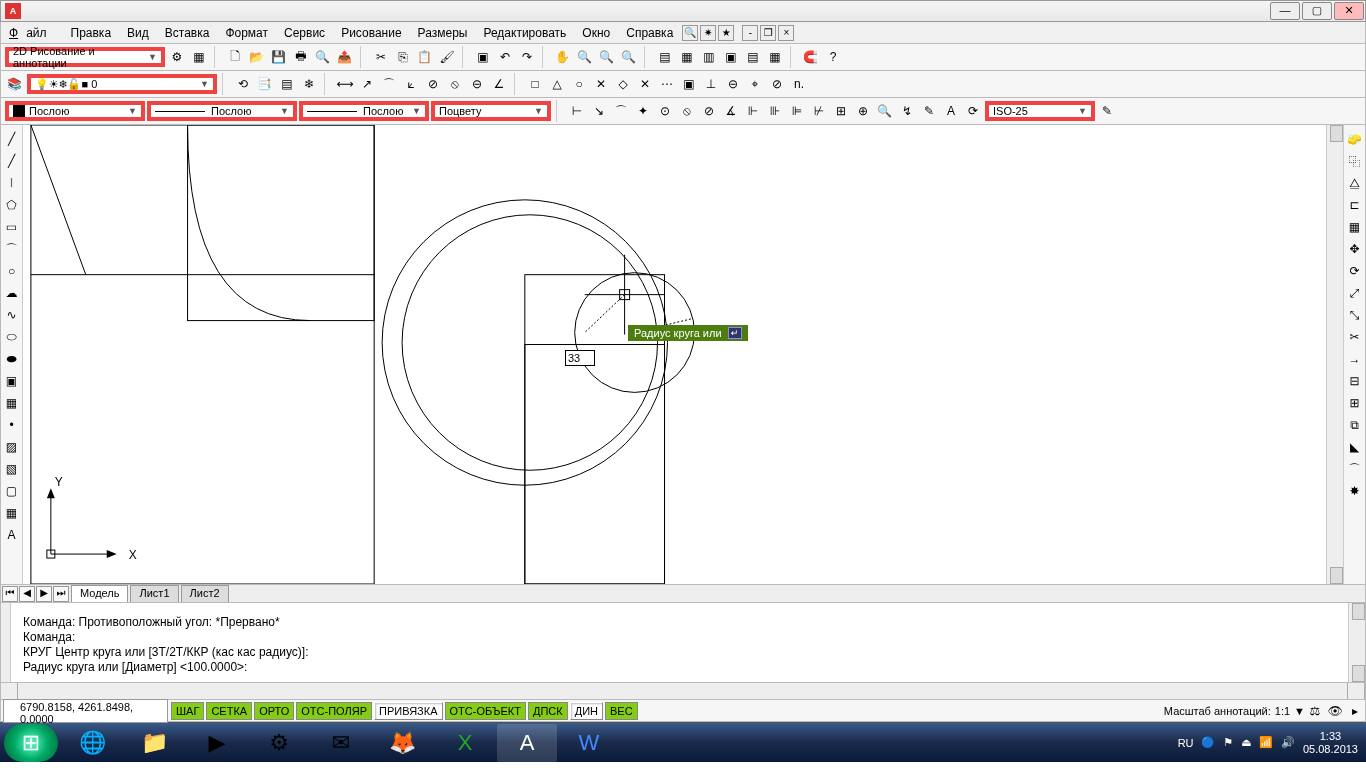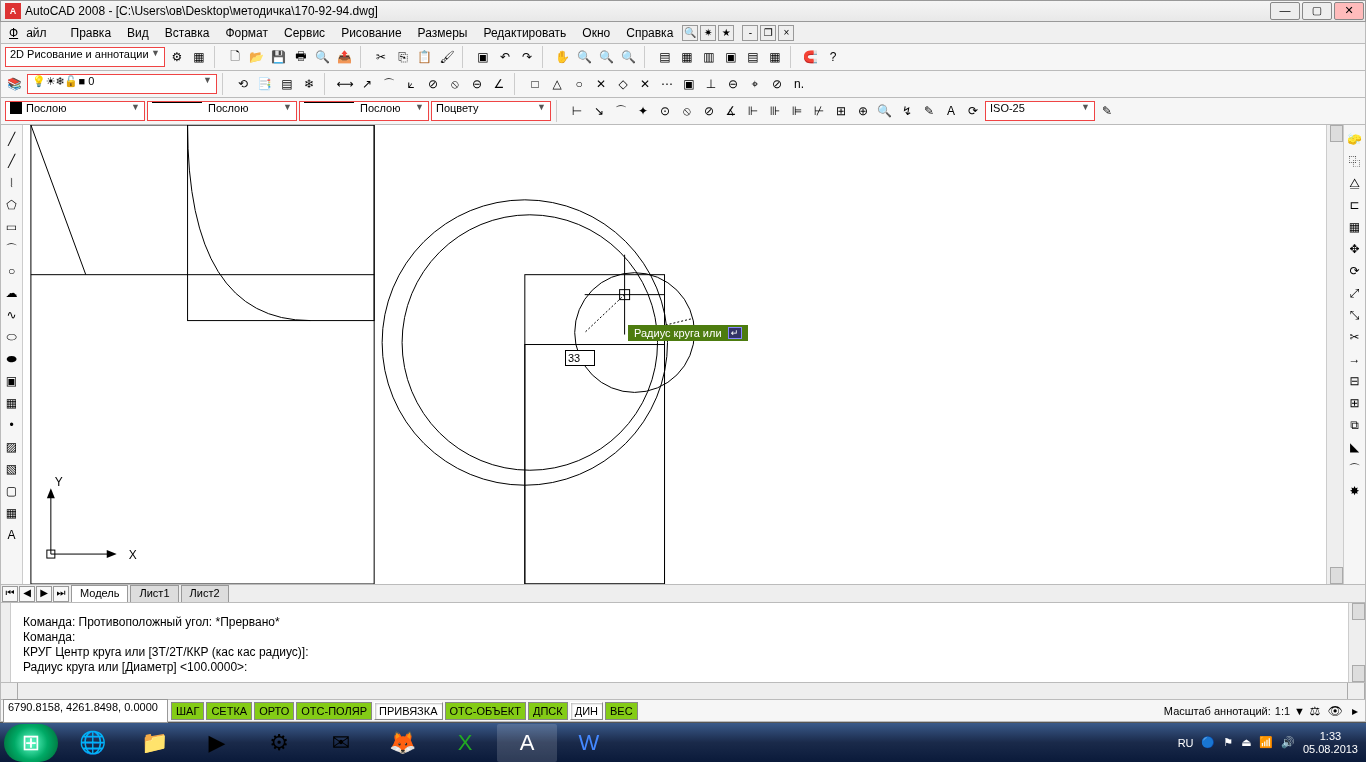--- a/index.html
+++ b/index.html
@@ -9,21 +9,21 @@
 .titlebar .spacer { flex:1; }
 .titlebar .winbtn { width:30px; height:18px; border:1px solid #888; background:#eee; margin:0 1px; text-align:center; font-size:11px; line-height:14px; cursor:pointer; border-radius:2px; }
 .menubar { height:22px; background:#f0f0f0; border:1px solid #bbb; border-top:none; display:flex; align-items:center; font-size:12px; }
 .menubar span { padding:0 8px; cursor:pointer; }
 .menubar span u { text-decoration:underline; }
 .menubar .helpbox { margin-left:auto; width:270px; height:18px; border:1px solid #aaa; font-size:11px; padding:1px 4px; color:#888; background:#fff; }
 .menubar .mini { width:16px; height:16px; border:1px solid #999; margin:0 1px; background:#eee; cursor:pointer; font-size:10px; text-align:center; line-height:14px; }
 .toolrow { height:27px; border:1px solid #bbb; border-top:none; display:flex; align-items:center; background:#f6f6f6; padding:0 4px; gap:2px; }
 .toolrow .sep { width:6px; height:22px; border-left:1px solid #ccc; margin:0 3px; }
 .tbtn { width:20px; height:20px; border:1px solid #f6f6f6; display:flex; align-items:center; justify-content:center; cursor:pointer; font-size:12px; }
-.combo { height:20px; border:1px solid #ef4444; background:#fff; display:flex; align-items:flex-start; padding:0 4px; font-size:11px; cursor:pointer; }
+.combo { height:20px; border:4px solid #ef4444; background:#fff; display:flex; align-items:center; padding:0 4px; font-size:11px; cursor:pointer; }
 .combo .arrow { margin-left:auto; font-size:9px; color:#555; }
 .workspace { position:relative; height:460px; display:flex; border:1px solid #bbb; border-top:none; }
 .vtool { width:22px; background:#f6f6f6; border-right:1px solid #ccc; display:flex; flex-direction:column; align-items:center; gap:2px; padding-top:4px; }
 .vtool.right { border-right:none; border-left:1px solid #ccc; }
 .canvas { flex:1; background:#fff; position:relative; overflow:hidden; }
 .scroll-v { width:17px; background:#eee; border-left:1px solid #ccc; position:relative; }
 .scroll-v::before,.scroll-v::after{content:"";position:absolute;left:3px;width:11px;height:15px;background:#ddd;border:1px solid #aaa;}
 .scroll-v::before{top:0;} .scroll-v::after{bottom:0;}
 .tabs-row { height:18px; display:flex; align-items:center; background:#eee; border:1px solid #bbb; border-top:none; font-size:11px; }
 .tabs-row .navbtn { width:16px; height:16px; border:1px solid #999; background:#f8f8f8; margin-left:1px; text-align:center; line-height:12px; cursor:pointer; font-size:10px; }
@@ -31,42 +31,41 @@
 .tabs-row .tab.inactive { background:#ddd; }
 .cmdwin { height:80px; border:1px solid #bbb; border-top:none; display:flex; }
 .cmdwin .grip { width:10px; background:#eee; border-right:1px solid #ccc; }
 .cmdwin .text { flex:1; font-family:"Courier New",monospace; font-size:12px; padding:12px; white-space:pre; overflow:hidden; }
 .cmdwin .sv { width:17px; background:#eee; border-left:1px solid #ccc; position:relative;}
 .cmdwin .sv::before,.cmdwin .sv::after{content:"";position:absolute;left:3px;width:11px;height:15px;background:#ddd;border:1px solid #aaa;}
 .cmdwin .sv::before{top:0;} .cmdwin .sv::after{bottom:0;}
 .cmdscroll-h { height:17px; border:1px solid #bbb; border-top:none; background:#eee; display:flex; }
 .cmdscroll-h .sp { width:17px; border-right:1px solid #aaa; }
 .statusbar { height:22px; border:1px solid #bbb; border-top:none; display:flex; align-items:center; font-size:11px; background:#f6f6f6; }
-.statusbar .coords { width:165px; border:1px solid #999; height:24px; padding:1px 4px; background:#fff; margin:0 2px;}
+.statusbar .coords { width:165px; border:1px solid #999; height:24px; padding:1px 16px; background:#fff; margin:0 2px;}
 .statusbar .togglebtn { border:1px solid #888; padding:1px 4px; margin:0 1px; background:#84cc16; cursor:pointer; height:18px; line-height:14px;}
 .statusbar .togglebtn.on { background:#fff; border-color:#fff #888 #888 #fff; box-shadow:inset 1px 1px 2px #bbb;}
 .statusbar .flex { flex:1; }
 .taskbar { height:40px; background:linear-gradient(#3a5a8a 0%,#1a2a4a 50%,#0a1a3a 100%); display:flex; align-items:center; border-top:1px solid #555;}
 .start-orb { width:54px; height:38px; background:radial-gradient(circle,#6fc 0%,#0a6 50%,#063 100%); border-radius:20px; margin:0 4px; display:flex; align-items:center; justify-content:center; cursor:pointer;}
 .start-orb::before{content:"⊞"; color:#fff; font-size:22px;}
 .taskbtn { width:60px; height:38px; margin:0 1px; display:flex; align-items:center; justify-content:center; font-size:22px; cursor:pointer; border-radius:2px;}
 .tray { margin-left:auto; display:flex; align-items:center; color:#fff; font-size:11px; gap:8px; padding:0 8px;}
 .tray .clock { text-align:center; line-height:13px; }
 svg { display:block; }
 .dyn-input { position:absolute; background:#fff; border:1px solid #000; font-size:11px; padding:1px 2px; width:30px; }
 .dyn-tooltip { position:absolute; background:#4d7c0f; color:#fff; font-size:11px; padding:2px 6px; display:flex; align-items:center; gap:6px;}
 .dyn-tooltip .arrowbox { background:#336; width:14px; height:12px; border:1px solid #88f; font-size:9px; text-align:center; line-height:10px;}
 .linesample { display:inline-block; width:50px; border-top:1px solid #000; vertical-align:middle; margin-right:6px;}
 </style>
 </head>
 <body>
 
 <div class="titlebar">
   <div class="app-icon">A</div>
-  <span>AutoCAD 2008 - [C:\Users\ов\Desktop\методичка\170-92-94.dwg]</span>
   <div class="spacer"></div>
   <div class="winbtn">—</div>
   <div class="winbtn">▢</div>
   <div class="winbtn" style="background:#fbb;">✕</div>
 </div>
 
 <div class="menubar">
   <span><u>Ф</u><span>айл</span></span>
   <span>Правка</span>
   <span>Вид</span>

